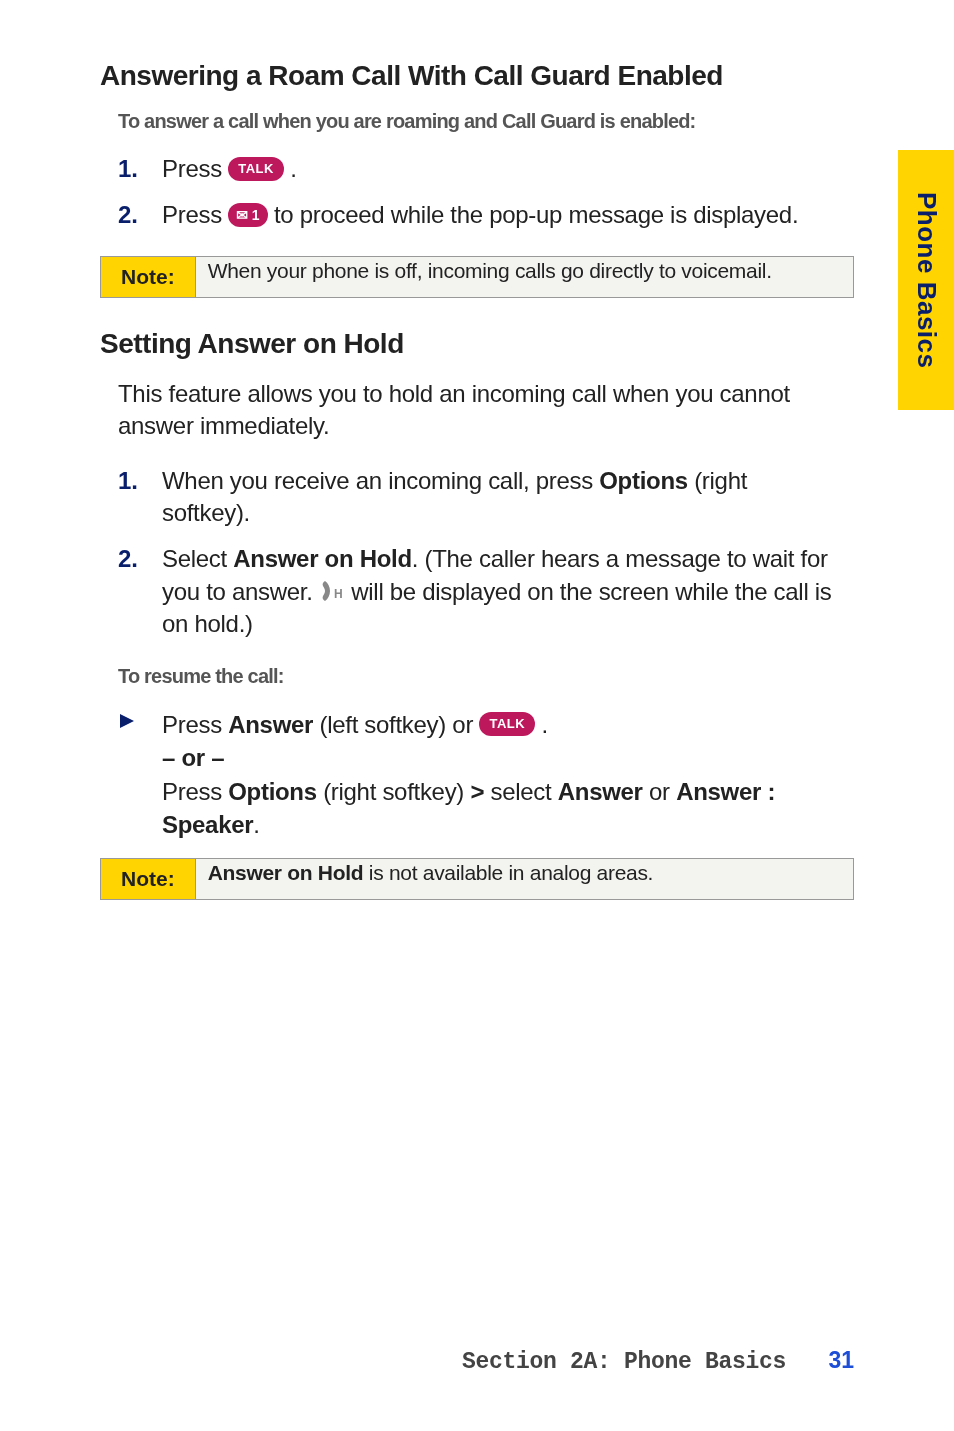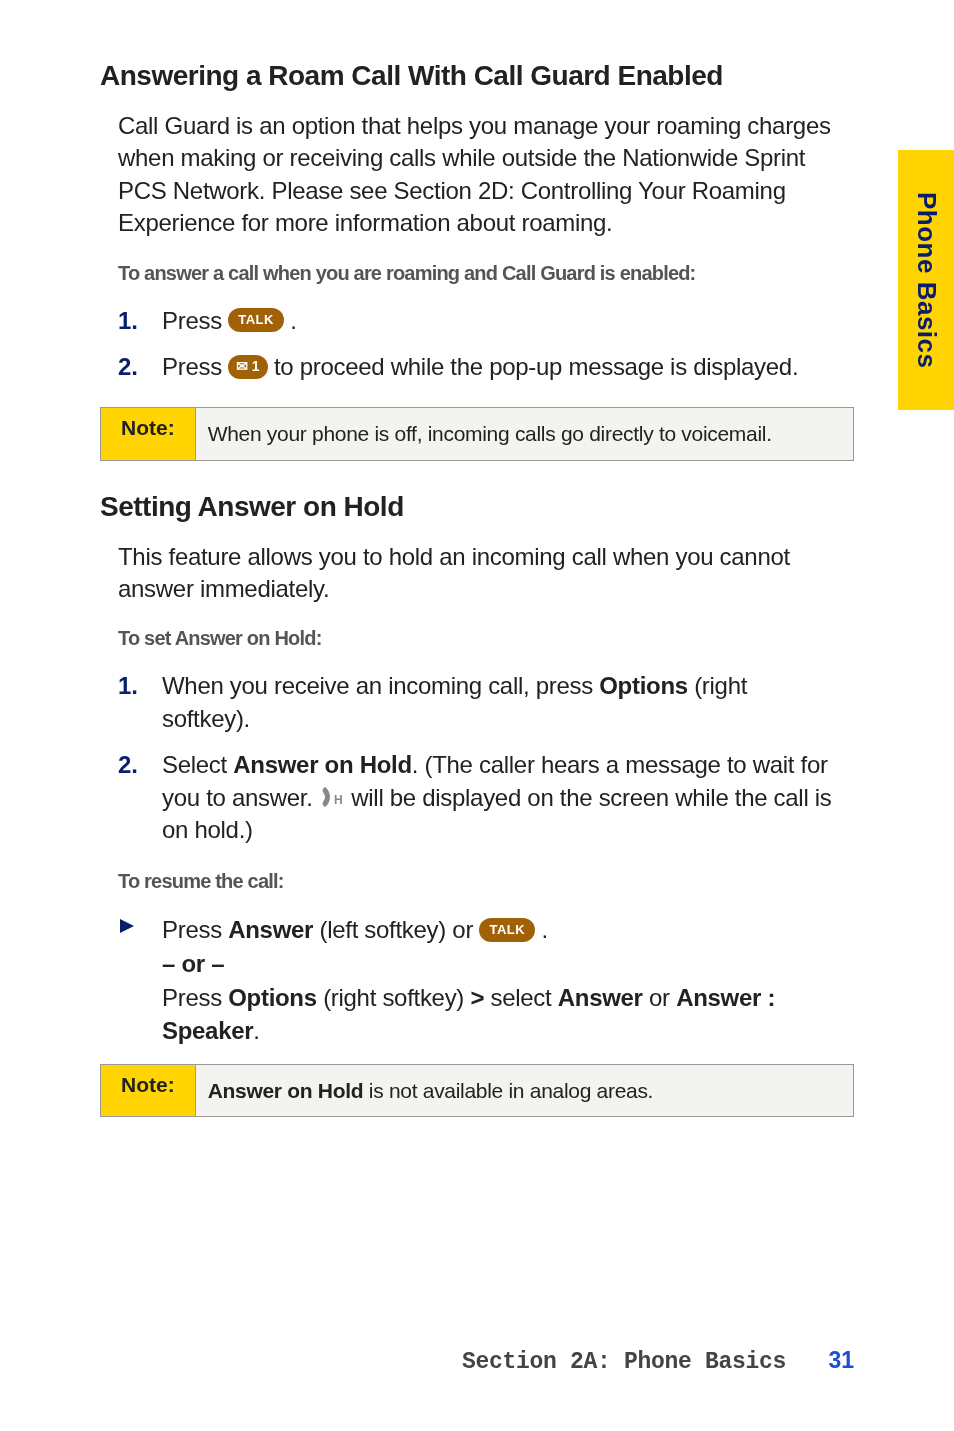--- a/index.html
+++ b/index.html
@@ -90,31 +90,31 @@
   }
   table.note-box td.lbl {
     background: #ffd400;
     font-weight: 700;
     width: 88px;
     padding: 8px 20px;
     text-align: left;
   }
   table.note-box td.msg {
     background: #f3f3ef;
-    padding: 12px 12px;
+    padding: 0 12px;
     line-height: 1.3;
     letter-spacing: -0.3px;
   }
   table.note-box td.msg b { font-weight: 700; }
 
   .key-pill {
     display: inline-flex;
     align-items: center;
     justify-content: center;
-    background: #a16207;
+    background: #be185d;
     color: #fff;
     font-size: 13px;
     font-weight: 700;
     border-radius: 14px;
     height: 24px;
     padding: 0 10px;
     vertical-align: middle;
     letter-spacing: 0.5px;
     position: relative;
     top: -2px;
@@ -144,21 +144,20 @@
 <body>
 
 <div class="page">
 
   <div class="side-tab">
     <span>Phone Basics</span>
   </div>
 
   <h2 class="section-head">Answering a Roam Call With Call Guard Enabled</h2>
 
-  <p class="body">Call Guard is an option that helps you manage your roaming charges when making or receiving calls while outside the Nationwide Sprint PCS Network. Please see Section 2D: Controlling Your Roaming Experience for more information about roaming.</p>
 
   <p class="lead">To answer a call when you are roaming and Call Guard is enabled:</p>
 
   <ol class="steps">
     <li>
       <span class="num">1.</span>
       <span class="txt">
         <span>Press </span><span class="key-pill">TALK</span><span> .</span>
       </span>
     </li>
@@ -176,21 +175,20 @@
       <td class="lbl">Note:</td>
       <td class="msg">When your phone is off, incoming calls go directly to voicemail.</td>
     </tr>
   </tbody>
     </table>
 
   <h2 class="section-head">Setting Answer on Hold</h2>
 
   <p class="body">This feature allows you to hold an incoming call when you cannot answer immediately.</p>
 
-  <p class="lead">To set Answer on Hold:</p>
 
   <ol class="steps">
     <li>
       <span class="num">1.</span>
       <span class="txt">
         <span>When you receive an incoming call, press </span><b>Options</b><span> (right softkey).</span>
       </span>
     </li>
     <li>
       <span class="num">2.</span>

